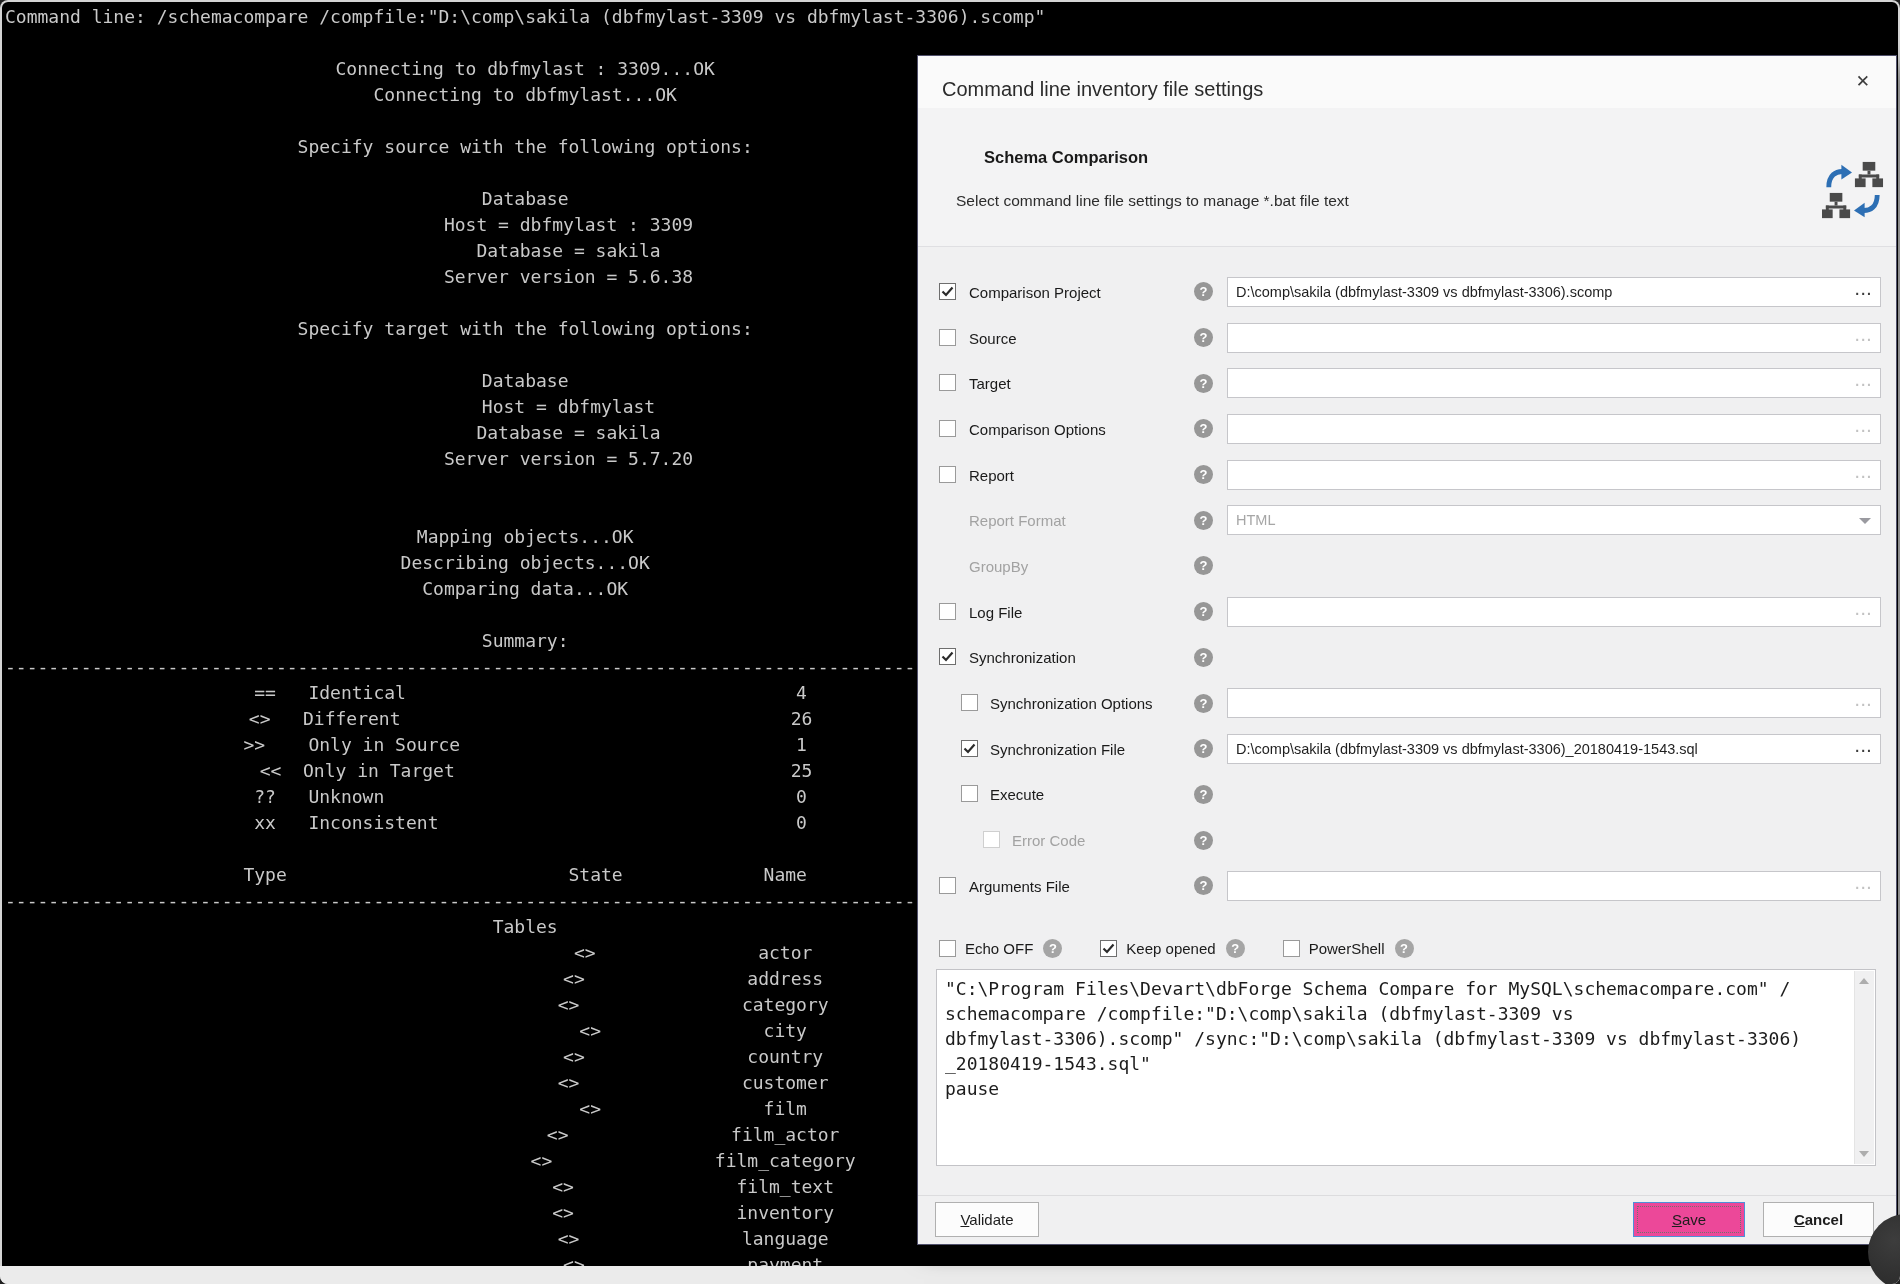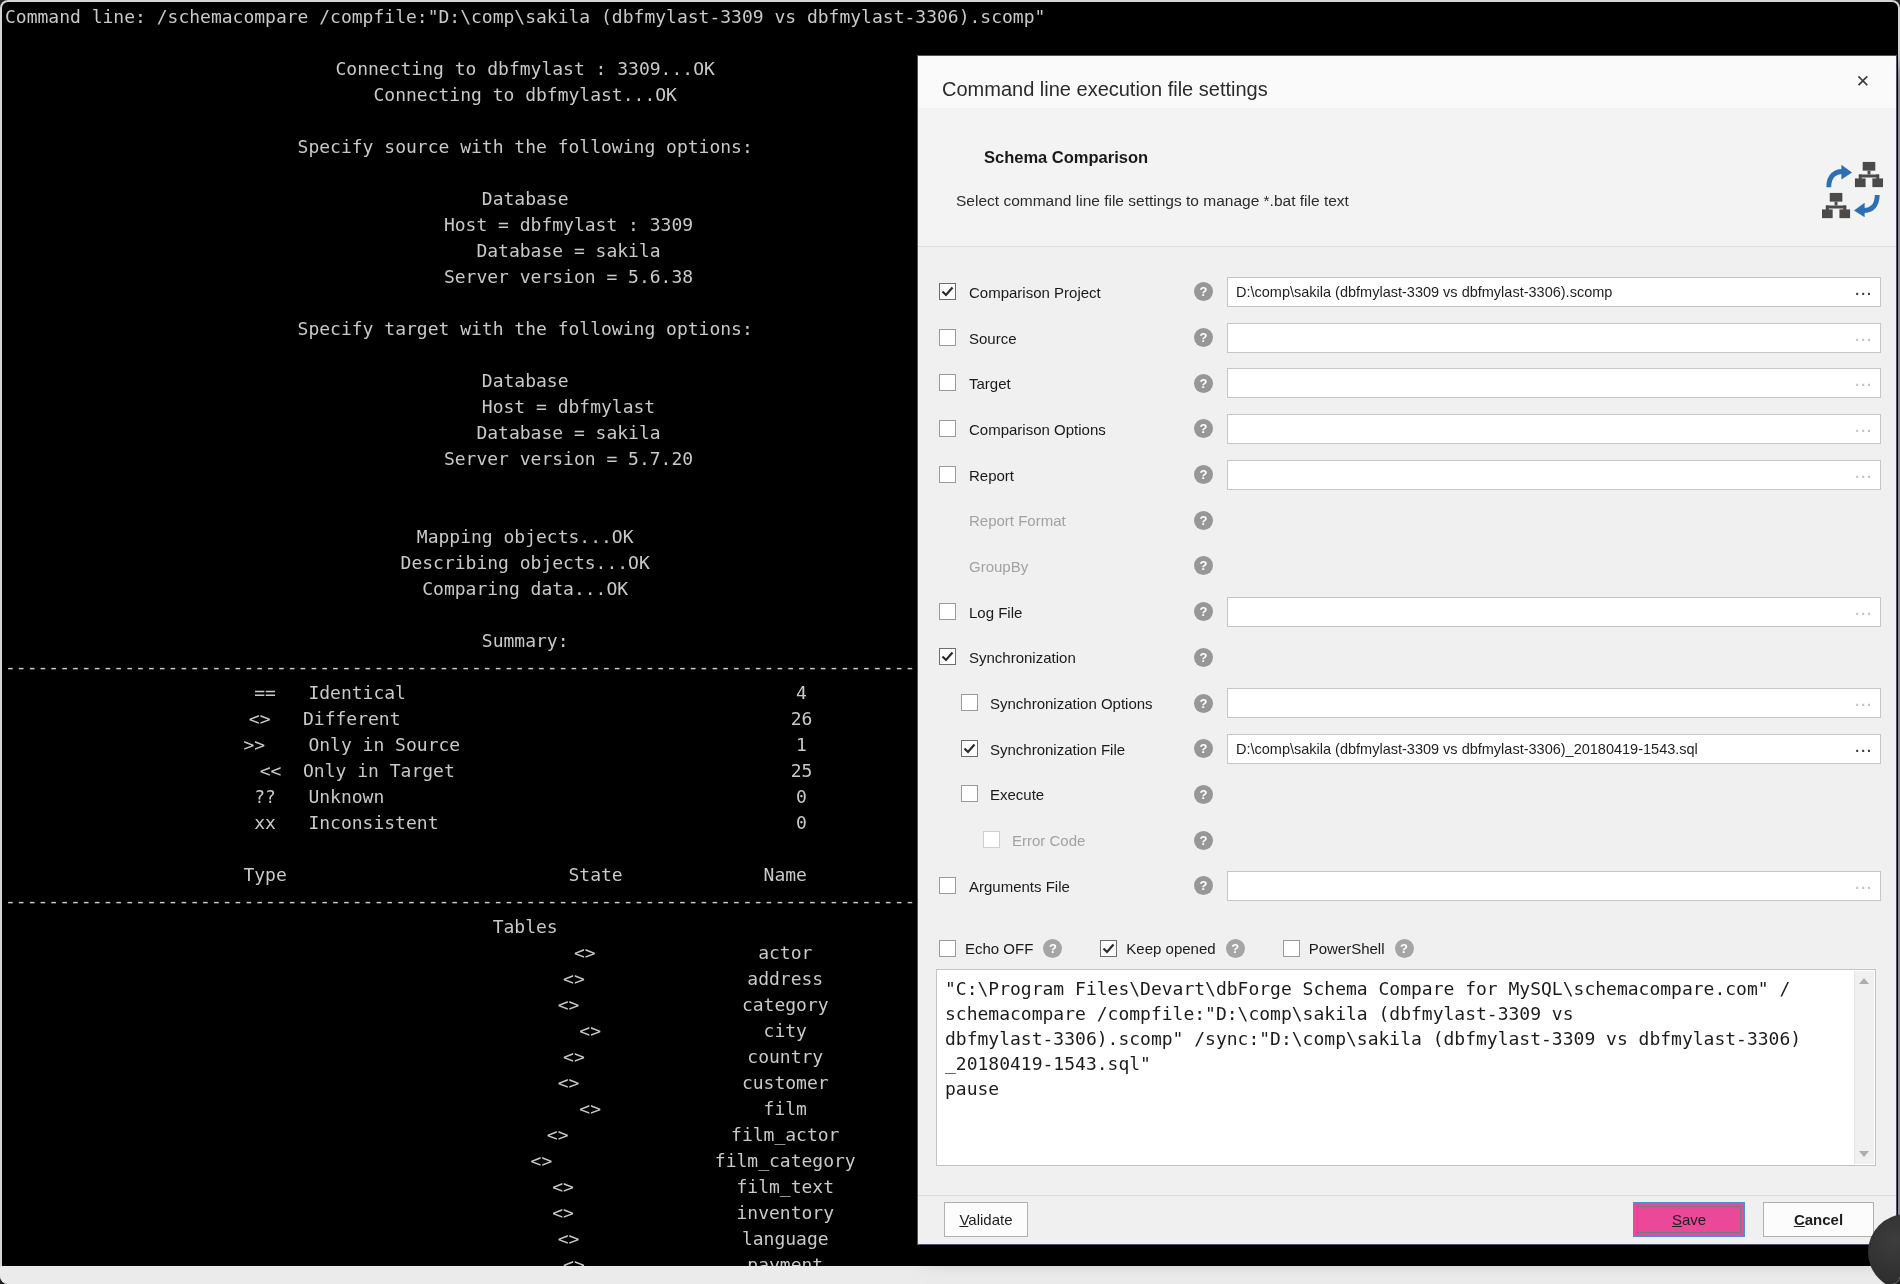--- a/index.html
+++ b/index.html
@@ -127,21 +127,21 @@
                                &lt;&gt;               film
                                &lt;&gt;               film_actor
                                &lt;&gt;               film_category
                                &lt;&gt;               film_text
                                &lt;&gt;               inventory
                                &lt;&gt;               language
                                &lt;&gt;               payment</pre>
 
   <div class="dialog">
     <div class="titlebar">
-      <span class="title">Command line execution file settings</span>
+      <span class="title">Command line inventory file settings</span>
       <span class="close">✕</span>
     </div>
 
     <div class="hdr">
       <span class="hdr-title">Schema Comparison</span>
       <span class="hdr-sub">Select command line file settings to manage *.bat file text</span>
       <svg class="hdr-icon" viewBox="0 0 64 64">
         <g fill="#4a4a4a">
           <rect x="42" y="2" width="13" height="9"></rect>
           <rect x="34" y="19" width="11" height="9"></rect>
@@ -221,20 +221,25 @@
     <span class="field">
       <span class="val"></span>
       <span class="browse muted">...</span>
 
     </span>
   </div>
         <div class="frow disabled nocb">
 
     <span class="lbl">Report Format</span>
     <span class="help">?</span>
+    <span class="field">
+      <span class="val">HTML</span>
+
+      <span class="dd"></span>
+    </span>
   </div>
         <div class="frow disabled nocb">
 
     <span class="lbl">GroupBy</span>
     <span class="help">?</span>
   </div>
         <div class="frow">
     <span class="cb"></span>
     <span class="lbl">Log File</span>
     <span class="help">?</span>
@@ -330,21 +335,21 @@
 dbfmylast-3306).scomp" /sync:"D:\comp\sakila (dbfmylast-3309 vs dbfmylast-3306)
 _20180419-1543.sql"
 pause</pre>
       <div class="sbar">
         <div class="sarrow up"></div>
         <div class="sarrow down"></div>
       </div>
     </div>
 
     <div class="fsep"></div>
-    <button class="btn" style="left:26px;width:84px;"><u>V</u>alidate</button>
+    <button class="btn" style="left:17px;width:104px;"><u>V</u>alidate</button>
     <button class="btn focus" style="left:715px;width:112px;"><u>S</u>ave</button>
     <button class="btn" style="left:845px;width:111px;font-weight:bold;"><u>C</u>ancel</button>
 
     <div class="grip">
       <i style="right:0;bottom:0;"></i>
         <i style="right:0;bottom:4px;"></i>
         <i style="right:4px;bottom:0;"></i>
       <i style="right:0;bottom:8px;"></i>
         <i style="right:4px;bottom:4px;"></i>
         <i style="right:8px;bottom:0;"></i>

